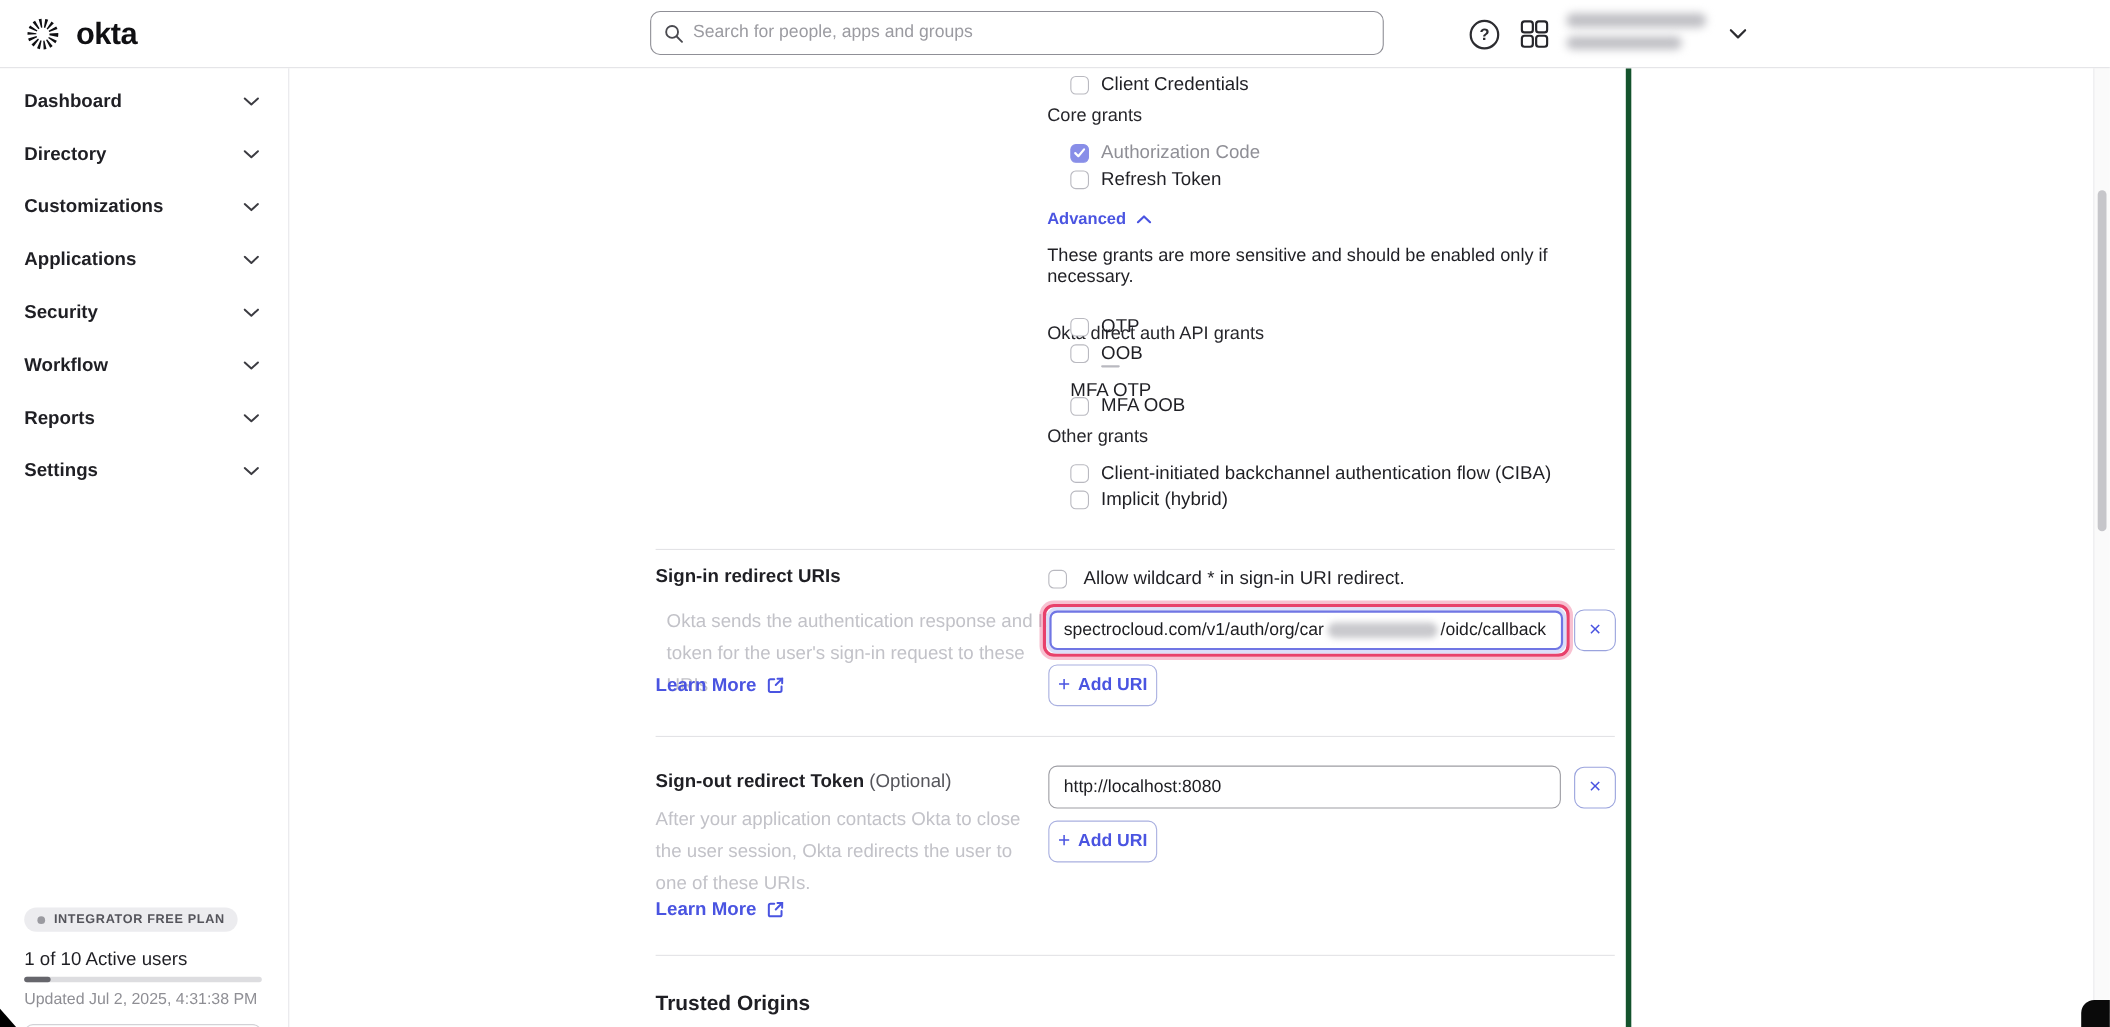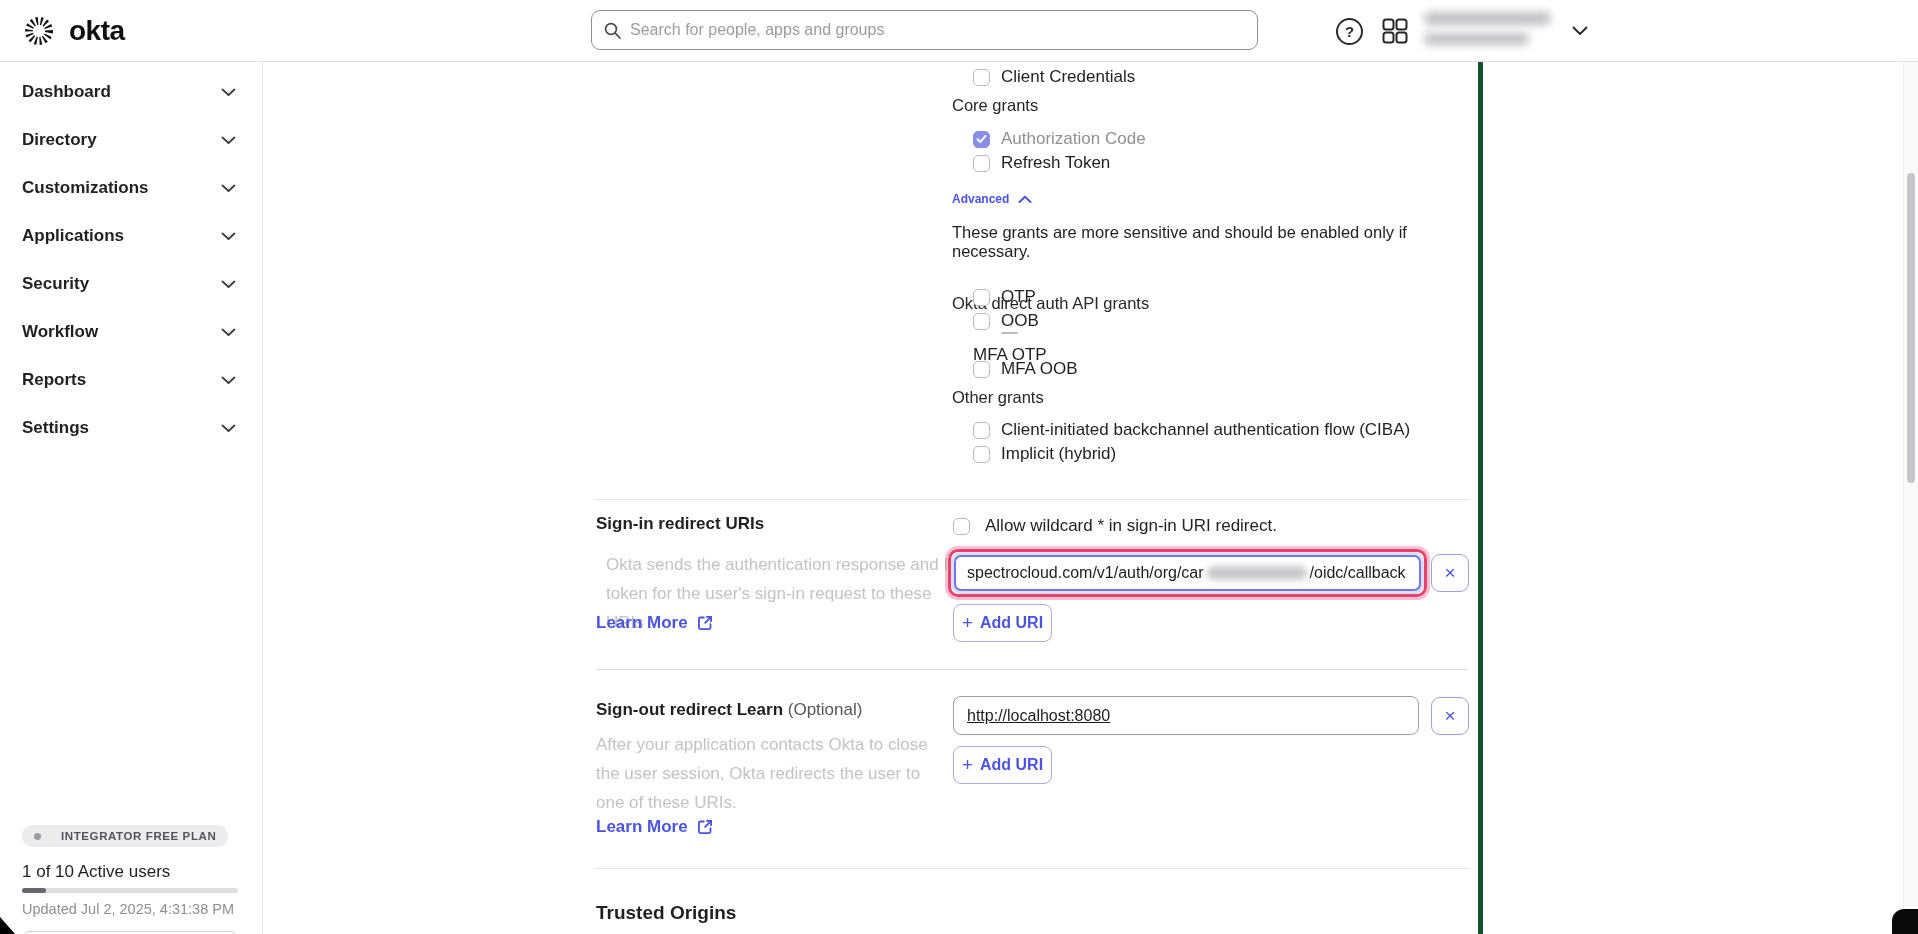--- a/index.html
+++ b/index.html
@@ -21,21 +21,21 @@
     display:flex; align-items:center; justify-content:center; font-size:15px; font-weight:700; color:#2c2c30; }
   .redact { background:#bfbfc4; filter:blur(4px); border-radius:6px; }
 
   
   .sidebar { position:absolute; left:0; top:62px; width:263px; height:872px; background:#fff;
     border-right:1px solid #e7e7ea; z-index:10; }
   .nav { padding-top:6px; }
   .nav-item { height:48px; display:flex; align-items:center; justify-content:space-between;
     padding:0 26px 0 22px; font-size:17px; font-weight:600; color:#1f1f24; cursor:pointer; }
   .side-foot { position:absolute; left:0; bottom:0; width:100%; padding:0 22px; }
-  .plan-pill { position:absolute; left:22px; top:-109px; display:inline-flex; align-items:center; gap:20px;
+  .plan-pill { position:absolute; left:22px; top:-109px; display:inline-flex; align-items:center; gap:8px;
     background:#ececef; border-radius:12px; padding:5px 12px; font-size:11.5px; font-weight:700;
     letter-spacing:0.6px; color:#54545b; white-space:nowrap; }
   .plan-dot { width:7px; height:7px; border-radius:50%; background:#9a9aa0; }
   .users-line { position:absolute; left:22px; top:-72px; font-size:17px; color:#1f1f24; white-space:nowrap; }
   .progress { position:absolute; left:22px; top:-46px; width:216px; height:5px; border-radius:3px; background:#dddde0; }
   .progress-fill { width:11%; height:5px; border-radius:3px; background:#66666c; }
   .updated { position:absolute; left:22px; top:-33px; font-size:14.5px; color:#8e8e94; white-space:nowrap; }
   .contact-btn { position:absolute; left:22px; top:-3px; width:216px; height:38px; background:#fff;
     border:1px solid #d2d2d6; border-radius:8px; font-size:16px; font-weight:600; color:#1f1f24;
     font-family:inherit; cursor:pointer; }
@@ -43,21 +43,21 @@
   
   .content { position:absolute; left:263px; top:62px; width:1220px; height:872px; background:#fff;
     border-right:5px solid #14532d; }
   .g-row { position:absolute; display:flex; align-items:center; gap:11px; height:24px; font-size:17px; }
   .g-label { position:absolute; font-size:16.5px; color:#26262b; }
   .cb { width:17px; height:17px; min-width:17px; border:1px solid #b9b9c0; border-radius:5px;
     background:#fff; cursor:pointer; display:flex; align-items:center; justify-content:center; }
   .cb.checked { background:#888ee8; border-color:#888ee8; }
   .lbl-muted { color:#8f8f96; }
   .adv-link { display:flex; align-items:center; gap:9px; color:#4a54e1; font-weight:700;
-    font-size:12px; cursor:pointer; }
+    font-size:15px; cursor:pointer; }
   .divider { position:absolute; left:333px; width:872px; height:1px; background:#e3e3e6; }
   .sec-label { position:absolute; left:333px; font-size:17px; font-weight:700; color:#1f1f24; }
   .optional { font-weight:400; color:#55555b; }
   .sec-desc { position:absolute; left:333px; font-size:17px; line-height:29px; color:#c2c2c8; }
   .learn-more { position:absolute; left:333px; display:flex; align-items:center; gap:9px;
     color:#4a54e1; font-weight:700; font-size:17px; cursor:pointer; }
   .annot-box { position:absolute; left:685px; top:487px; width:479px; height:48px;
     border:3px solid #e8416b; border-radius:10px; box-shadow:0 0 0 3px rgba(238,100,140,0.40);
     display:flex; align-items:center; padding:3px; }
   .uri-focus { width:100%; height:100%; background:#fff; border:2px solid #7076e4; border-radius:7px;
@@ -291,25 +291,25 @@
     <svg width="16" height="16" viewBox="0 0 14 14">
       <path d="M6 2.2 H3 C2.2 2.2 1.7 2.7 1.7 3.5 V11 C1.7 11.8 2.2 12.3 3 12.3 H10.5 C11.3 12.3 11.8 11.8 11.8 11 V8" fill="none" stroke="#4a54e1" stroke-width="1.6" stroke-linecap="round"></path>
       <path d="M8.6 1.7 H12.3 V5.4" fill="none" stroke="#4a54e1" stroke-width="1.6" stroke-linecap="round"></path>
       <path d="M12.3 1.7 L7.2 6.8" fill="none" stroke="#4a54e1" stroke-width="1.6" stroke-linecap="round"></path>
     </svg>
   </div>
 
   <div class="divider" style="top:607px;"></div>
 
   <div class="sec-label" style="top:638px;">
-    <span>Sign-out redirect Learn</span>
+    <span>Sign-out redirect Token</span>
     <span class="optional">(Optional)</span>
   </div>
 
-  <input class="uri-input" style="top: 634px; text-decoration: underline;" value="http://localhost:8080">
+  <input class="uri-input" style="top: 634px;" value="http://localhost:8080">
   <button class="x-btn" style="left:1168px; top:635px;">
     <span>×</span>
   </button>
 
   <div class="sec-desc" style="top:668px; width:348px;">After your application contacts Okta to close the user session, Okta redirects the user to one of these URIs.</div>
 
   <button class="add-btn" style="top:684px;">
     <span class="plus">+</span>
     <span>Add URI</span>
   </button>

